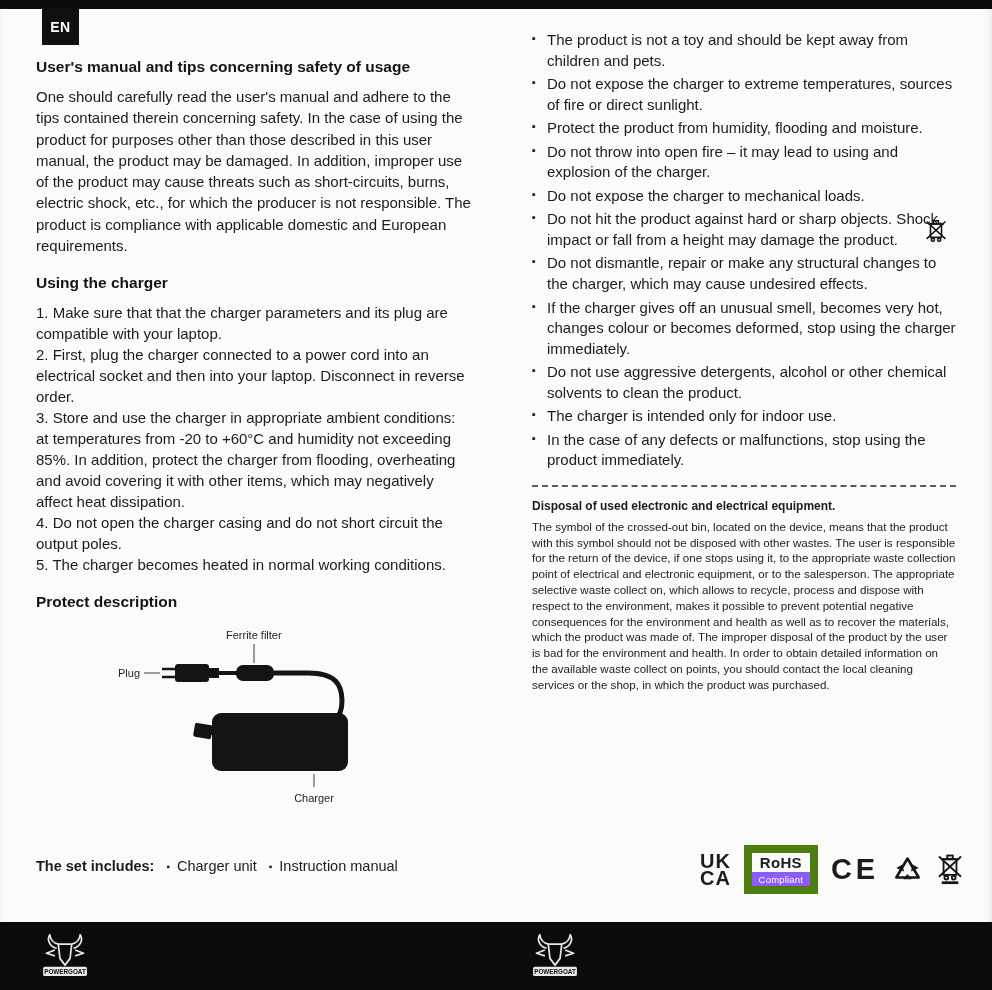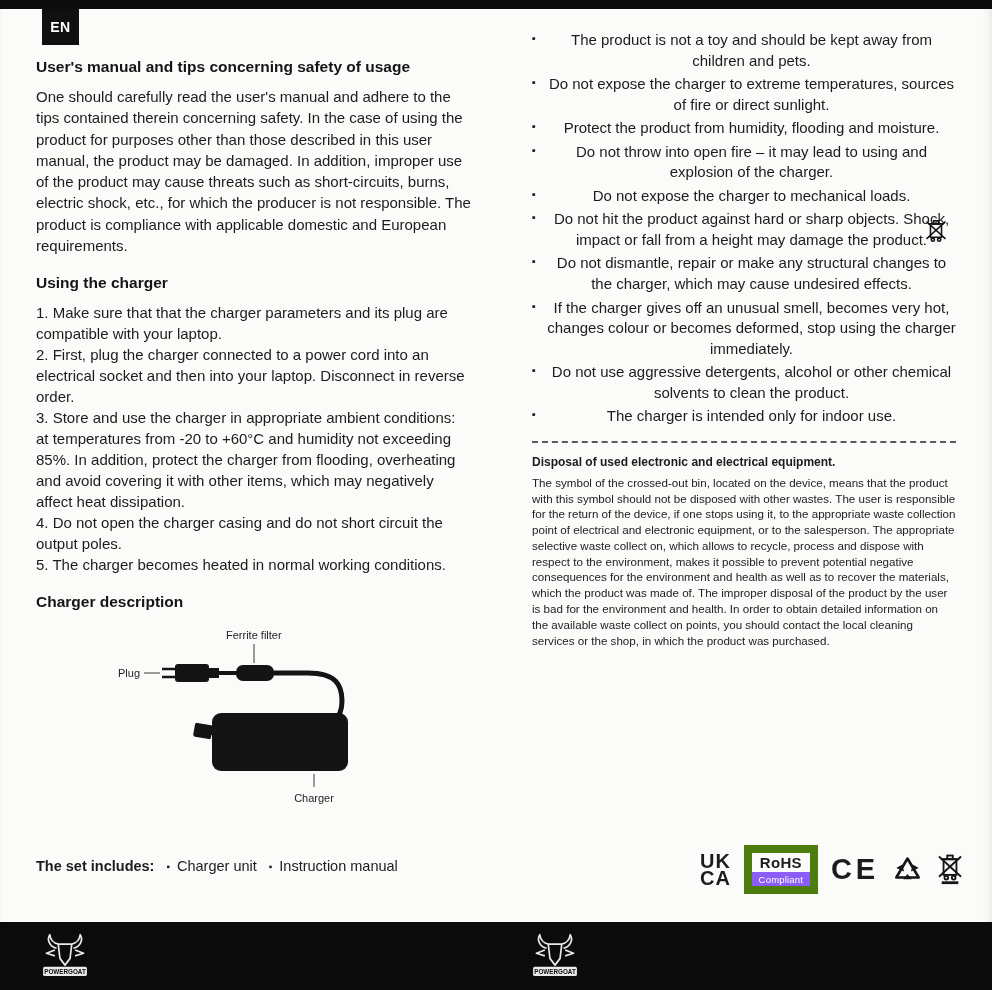--- a/index.html
+++ b/index.html
@@ -16,21 +16,21 @@
     letter-spacing:.5px;
   }
   .col-left{position:absolute;left:36px;top:58px;width:436px;}
   .col-right{position:absolute;left:532px;top:30px;width:424px;}
   h2{font-size:15.5px;font-weight:700;margin:0 0 10px 0;color:#151515;}
   .gap-top{margin-top:18px;}
   .body-text{font-size:15px;line-height:1.42;margin:0;}
   .steps p{font-size:15px;line-height:1.4;margin:0;}
   ul.bullets{list-style:none;margin:0;padding:0;}
   ul.bullets li{
-    position:relative;font-size:15px;line-height:1.37;padding-left:15px;margin:0 0 3px 0;text-align:center;
+    position:relative;font-size:15px;line-height:1.37;padding-left:15px;margin:0 0 3px 0;
   }
   ul.bullets li::before{
     content:"▪";position:absolute;left:0;top:1px;font-size:11px;color:#1c1c1c;
   }
   .dashed-divider{border:none;border-top:2px dashed #5a5a5a;margin:14px 0 12px 0;}
   .disposal-heading{font-size:12px;font-weight:700;margin:0 0 6px 0;}
   .disposal-body{font-size:11.6px;line-height:1.36;margin:0;color:#222;}
   
   .diagram-wrap{margin-top:6px;}
   .dlab{font-size:11px;fill:#1f1f1f;font-family:"Liberation Sans",sans-serif;}
@@ -68,21 +68,21 @@
 
     <h2 class="gap-top">Using the charger</h2>
     <div class="steps">
       <p>1. Make sure that that the charger parameters and its plug are compatible with your laptop.</p>
       <p>2. First, plug the charger connected to a power cord into an electrical socket and then into your laptop. Disconnect in reverse order.</p>
       <p>3. Store and use the charger in appropriate ambient conditions: at temperatures from -20 to +60°C and humidity not exceeding 85%. In addition, protect the charger from flooding, overheating and avoid covering it with other items, which may negatively affect heat dissipation.</p>
       <p>4. Do not open the charger casing and do not short circuit the output poles.</p>
       <p>5. The charger becomes heated in normal working conditions.</p>
     </div>
 
-    <h2 class="gap-top">Charger description</h2>
+    <h2 class="gap-top">Protect description</h2>
 
     <div class="diagram-wrap">
       <svg viewBox="0 0 436 190" width="436" height="190">
 
         <text x="190" y="18" class="dlab">Ferrite filter</text>
         <line x1="218" y1="23" x2="218" y2="42" class="dline"></line>
 
         <text x="82" y="56" class="dlab">Plug</text>
         <line x1="108" y1="52" x2="124" y2="52" class="dline"></line>
 
@@ -117,20 +117,21 @@
       <li>The product is not a toy and should be kept away from children and pets.</li>
       <li>Do not expose the charger to extreme temperatures, sources of fire or direct sunlight.</li>
       <li>Protect the product from humidity, flooding and moisture.</li>
       <li>Do not throw into open fire – it may lead to using and explosion of the charger.</li>
       <li>Do not expose the charger to mechanical loads.</li>
       <li>Do not hit the product against hard or sharp objects. Shock, impact or fall from a height may damage the product.</li>
       <li>Do not dismantle, repair or make any structural changes to the charger, which may cause undesired effects.</li>
       <li>If the charger gives off an unusual smell, becomes very hot, changes colour or becomes deformed, stop using the charger immediately.</li>
       <li>Do not use aggressive detergents, alcohol or other chemical solvents to clean the product.</li>
       <li>The charger is intended only for indoor use.</li>
+      <li>In the case of any defects or malfunctions, stop using the product immediately.</li>
     </ul>
 
     <hr class="dashed-divider">
 
     <p class="disposal-heading">Disposal of used electronic and electrical equipment.</p>
     <p class="disposal-body">The symbol of the crossed-out bin, located on the device, means that the product with this symbol should not be disposed with other wastes. The user is responsible for the return of the device, if one stops using it, to the appropriate waste collection point of electrical and electronic equipment, or to the salesperson. The appropriate selective waste collect on, which allows to recycle, process and dispose with respect to the environment, makes it possible to prevent potential negative consequences for the environment and health as well as to recover the materials, which the product was made of. The improper disposal of the product by the user is bad for the environment and health. In order to obtain detailed information on the available waste collect on points, you should contact the local cleaning services or the shop, in which the product was purchased.</p>
   </div>
 
   <div class="weee-top">
     <svg viewBox="0 0 30 38" width="24" height="30">

